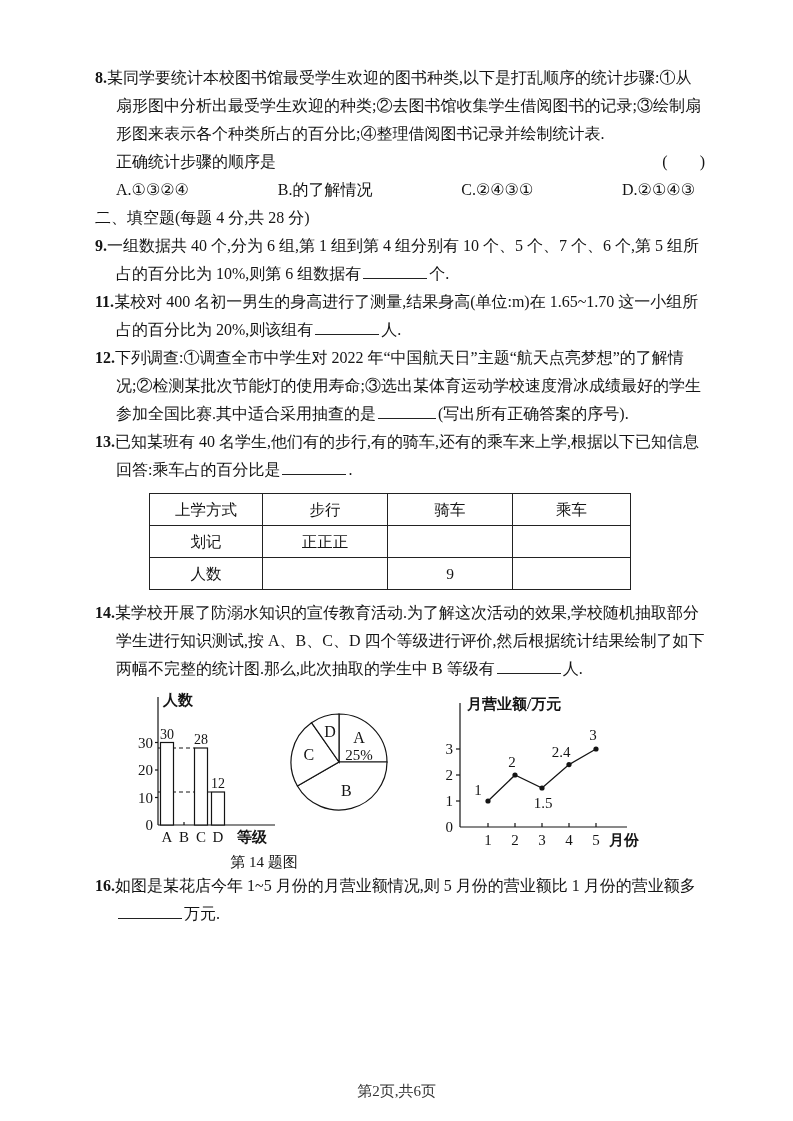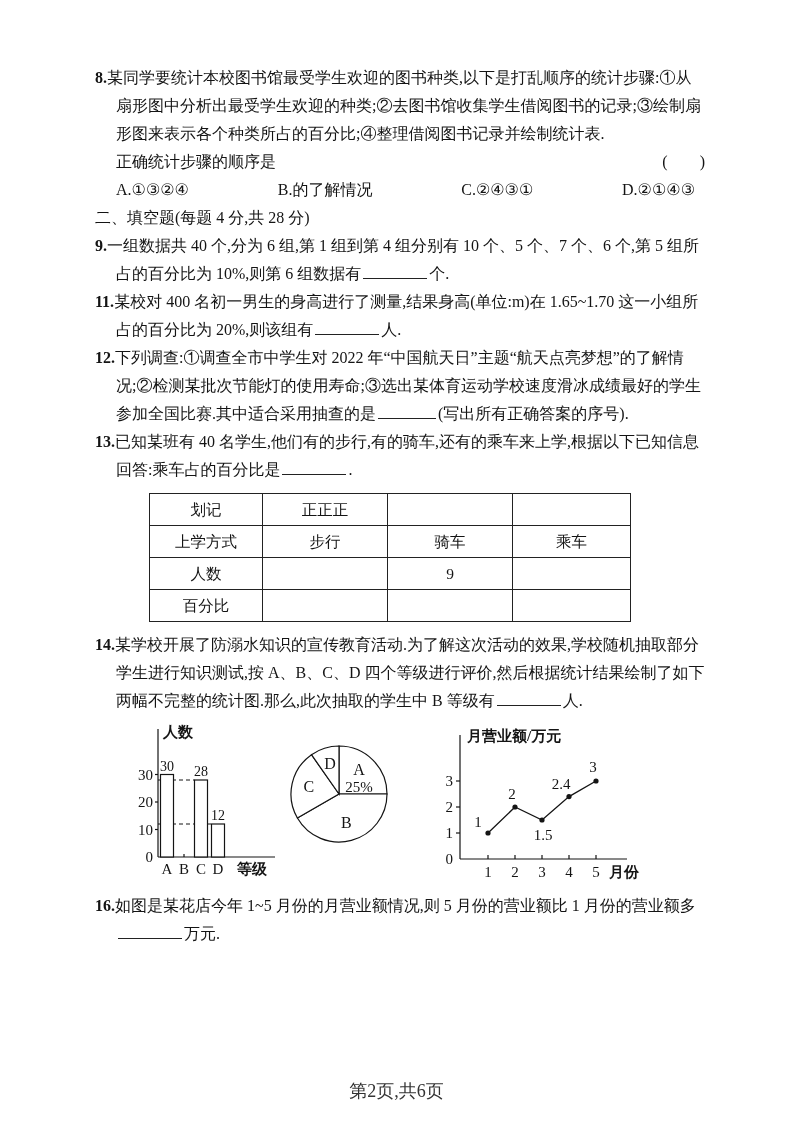--- a/index.html
+++ b/index.html
@@ -37,21 +37,21 @@
     font-size:15.5px;
     padding:0 4px;
   }
   .figures{display:flex;align-items:flex-start;margin:6px 0 0 38px;}
   .fig14-row{display:flex;align-items:flex-start;}
   #pie-svg{margin-top:16px;}
   .fig15{margin-left:30px;}
   .fig-caption{text-align:center;font-size:15px;line-height:20px;margin-top:1px;}
   .footer{
     position:absolute;left:0;right:0;bottom:16px;
-    text-align:center;font-size:18px;color:#333;
+    text-align:center;font-size:15px;color:#333;
   }
   svg text{font-family:"Liberation Serif","DejaVu Serif",serif;}
 </style>
 </head>
 <body>
 
 <div class="page">
 
   <div class="q">
     <div class="hang"><span class="qnum">8.</span><span>某同学要统计本校图书馆最受学生欢迎的图书种类,以下是打乱顺序的统计步骤:①从扇形图中分析出最受学生欢迎的种类;②去图书馆收集学生借阅图书的记录;③绘制扇形图来表示各个种类所占的百分比;④整理借阅图书记录并绘制统计表.</span></div>
@@ -81,41 +81,35 @@
   <div class="table-wrap">
     <table>
       <colgroup>
           <col style="width:113px">
           <col style="width:125px">
           <col style="width:125px">
           <col style="width:118px">
         </colgroup>
       <tbody>
           <tr>
-        <td>划记</td>
-        <td>正正正</td>
-        <td></td>
-        <td></td>
-      </tr>
-      <tr>
         <td>上学方式</td>
         <td>步行</td>
         <td>骑车</td>
         <td>乘车</td>
       </tr>
       <tr>
-        <td>人数</td>
-        <td></td>
-        <td>9</td>
+        <td>划记</td>
+        <td>正正正</td>
+        <td></td>
         <td></td>
       </tr>
       <tr>
-        <td>百分比</td>
-        <td></td>
-        <td></td>
+        <td>人数</td>
+        <td></td>
+        <td>9</td>
         <td></td>
       </tr>
     </tbody>
       </table>
   </div>
 
   <div class="q hang"><span class="qnum">14.</span><span>某学校开展了防溺水知识的宣传教育活动.为了解这次活动的效果,学校随机抽取部分学生进行知识测试,按 A、B、C、D 四个等级进行评价,然后根据统计结果绘制了如下两幅不完整的统计图.那么,此次抽取的学生中 B 等级有</span><span class="blank"></span><span>人.</span></div>
 
   <div class="figures">
     <div class="fig14">
@@ -151,20 +145,21 @@
             <path d="M56,57 L104.0,57.0 A48,48 0 0 1 14.4,81.0 Z" fill="#fff" stroke="#141414" stroke-width="1.2"></path>
             <path d="M56,57 L14.4,81.0 A48,48 0 0 1 28.5,17.7 Z" fill="#fff" stroke="#141414" stroke-width="1.2"></path>
             <path d="M56,57 L28.5,17.7 A48,48 0 0 1 56.0,9.0 Z" fill="#fff" stroke="#141414" stroke-width="1.2"></path>
             <text x="76.06491028788965" y="37.93347362831083" font-size="16" fill="#141414" text-anchor="middle">A</text>
             <text x="76.06491028788965" y="54.93347362831083" font-size="15" fill="#141414" text-anchor="middle">25%</text>
             <text x="63.25765686799003" y="91.1088717882799" font-size="16" fill="#141414" text-anchor="middle">B</text>
             <text x="25.794527991657706" y="55.026517315340186" font-size="16" fill="#141414" text-anchor="middle">C</text>
             <text x="46.93647715359518" y="32.354552565145895" font-size="16" fill="#141414" text-anchor="middle">D</text>
           </svg>
       </div>
+      <div class="fig-caption">第 14 题图</div>
     </div>
     <div class="fig15">
       <svg id="line-svg" width="235" height="162" viewBox="0 0 235 162">
           <line x1="35" y1="14" x2="35" y2="138" stroke="#141414" stroke-width="1.2"></line>
           <line x1="35" y1="138" x2="202" y2="138" stroke="#141414" stroke-width="1.2"></line>
           <text x="28" y="143" font-size="15" fill="#141414" text-anchor="end">0</text>
           <line x1="31" y1="112" x2="35" y2="112" stroke="#141414" stroke-width="1.2"></line>
           <text x="28" y="117" font-size="15" fill="#141414" text-anchor="end">1</text>
           <line x1="31" y1="86" x2="35" y2="86" stroke="#141414" stroke-width="1.2"></line>
           <text x="28" y="91" font-size="15" fill="#141414" text-anchor="end">2</text>

